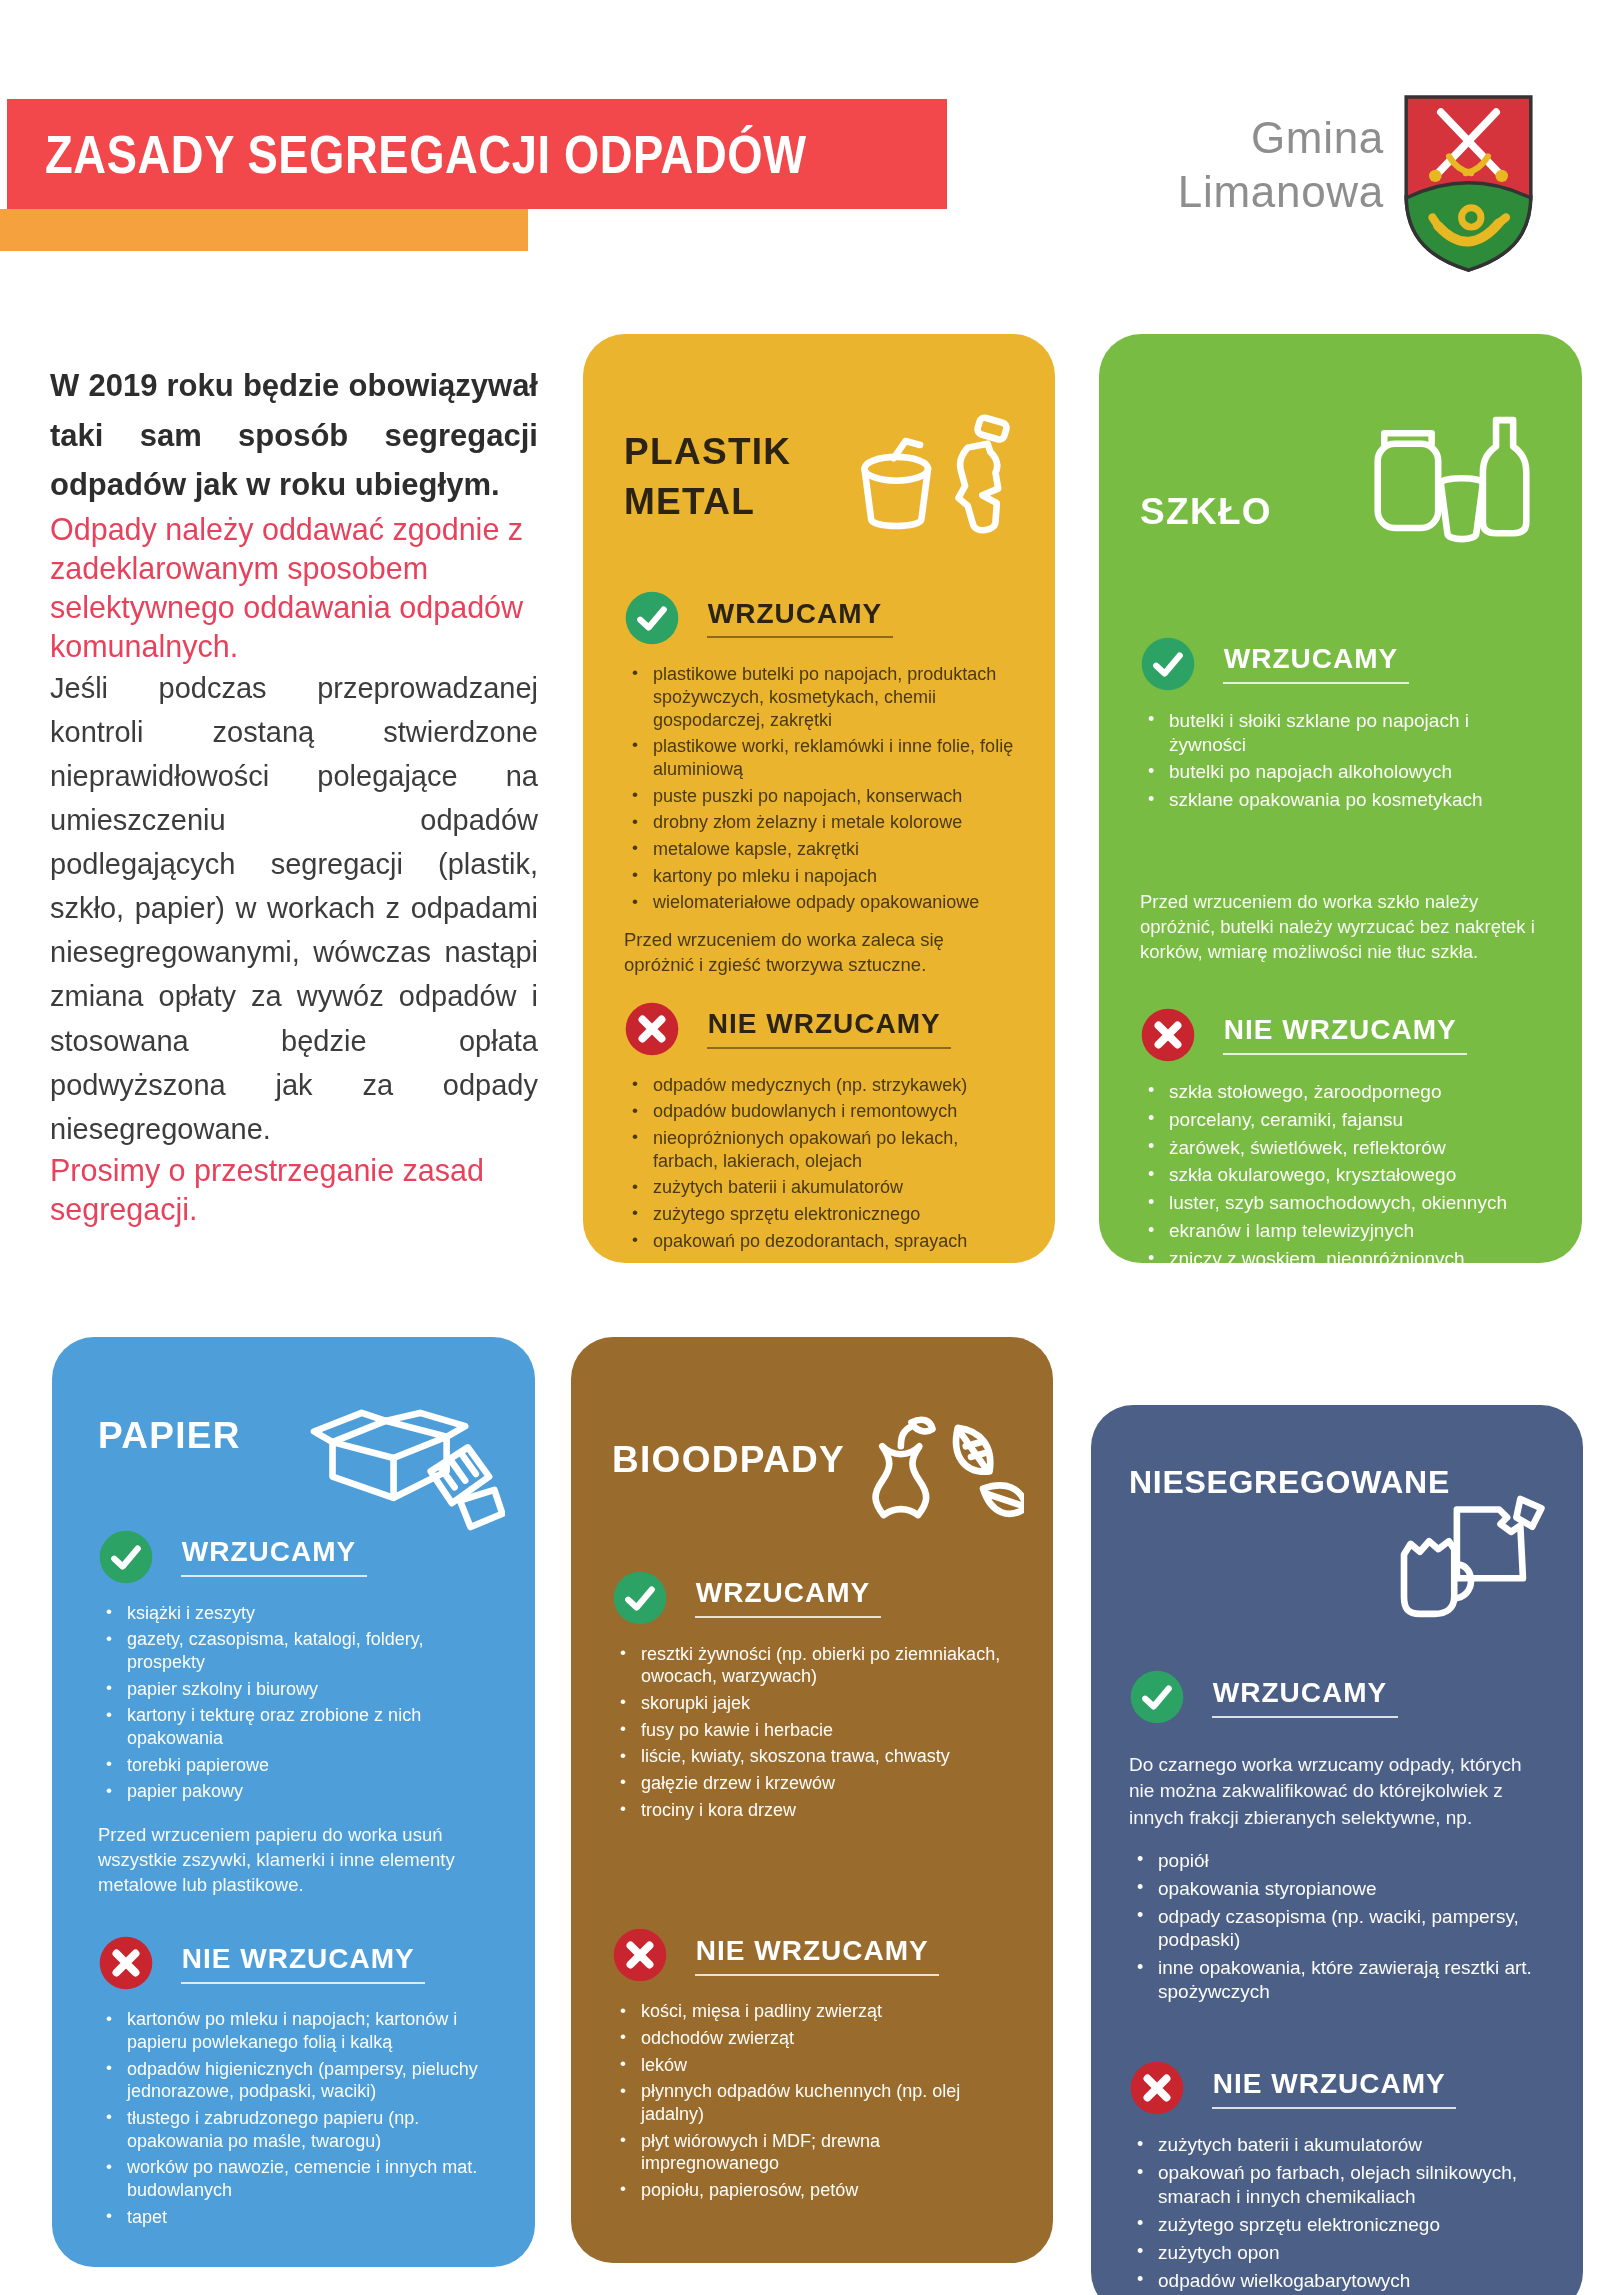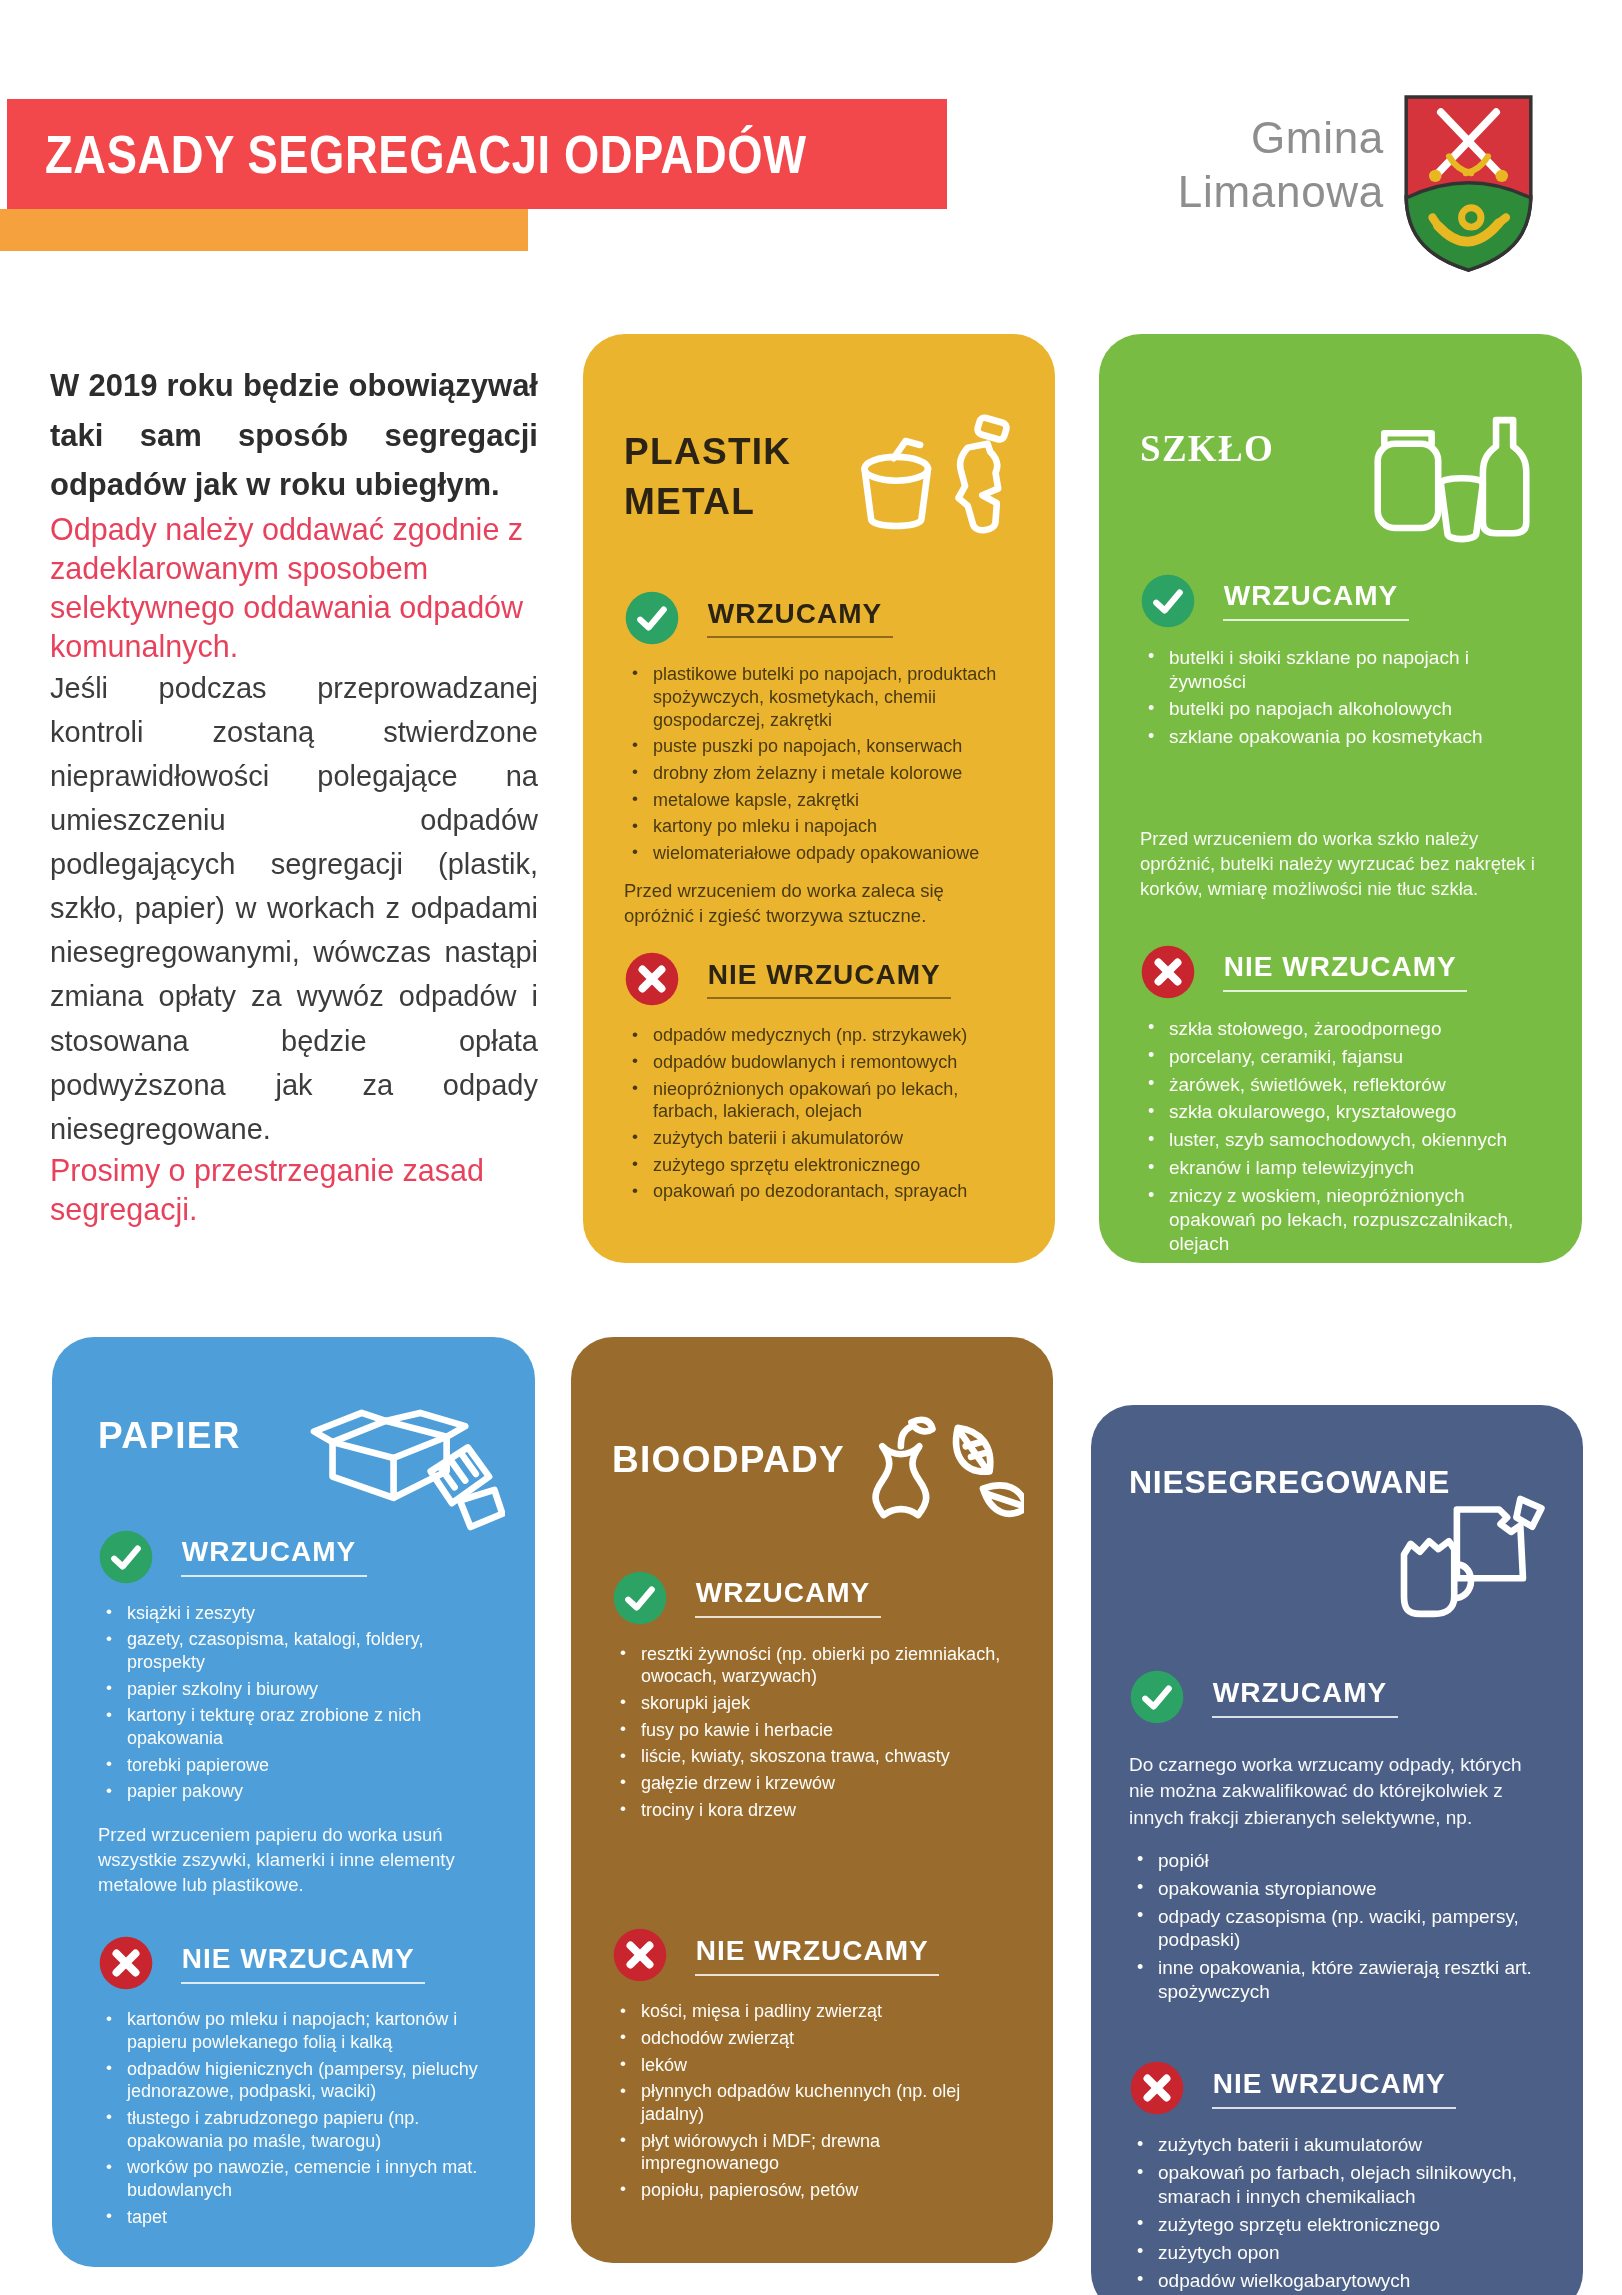--- a/index.html
+++ b/index.html
@@ -38,21 +38,21 @@
   .card-szklo   { left:1099px; top:334px;  width:483px; height:929px; background:var(--card-green); }
   .card-papier  { left:52px;   top:1337px; width:483px; height:930px; background:var(--card-blue); padding-left:46px; }
   .card-bio     { left:571px;  top:1337px; width:482px; height:926px; background:var(--card-brown); }
   .card-nieseg  { left:1091px; top:1405px; width:492px; height:909px; background:var(--card-navy); padding-left:38px; padding-right:37px; }
 
   .card-title {
     margin:0; font-weight:800; color:#fff; font-size:37px; line-height:1.34;
     letter-spacing:1.3px; white-space:pre-line;
   }
   .card-plastik .card-title { color:#2b2313; margin-top:56px; }
-  .card-szklo   .card-title { margin-top:53px;font-family:Liberation Serif, serif; }
+  .card-szklo   .card-title { margin-top:116px; }
   .card-papier  .card-title { margin-top:37px; }
   .card-bio     .card-title { margin-top:61px; }
   .card-nieseg  .card-title { margin-top:18.5px; font-size:32px; letter-spacing:0.7px; }
 
   .card-icon { position:absolute; }
   .icon-plastik { top:79px;  right:37px; }
   .icon-szklo   { top:73px;  right:34px; }
   .icon-papier  { top:52px;   right:30.5px; }
   .icon-bio     { top:72px;  right:29px; }
   .icon-nieseg  { top:86px;  right:32px; }
@@ -145,20 +145,21 @@
     </svg>
     <div class="sec-head sec-wrz">
       <svg class="badge badge-check" viewBox="0 0 100 100">
           <circle cx="50" cy="50" r="47" fill="currentColor"></circle>
           <path d="M29,53 L44,67 L71,35" stroke="#fff" stroke-width="11" fill="none" stroke-linecap="round" stroke-linejoin="round"></path>
         </svg>
       <span class="sec-label">WRZUCAMY</span>
     </div>
     <ul class="bullets">
         <li>plastikowe butelki po napojach, produktach spożywczych, kosmetykach, chemii gospodarczej, zakrętki</li>
+        <li>plastikowe worki, reklamówki i inne folie, folię aluminiową</li>
         <li>puste puszki po napojach, konserwach</li>
         <li>drobny złom żelazny i metale kolorowe</li>
         <li>metalowe kapsle, zakrętki</li>
         <li>kartony po mleku i napojach</li>
         <li>wielomateriałowe odpady opakowa­niowe</li>
       </ul>
     <p class="note">Przed wrzuceniem do worka zaleca się opróżnić i zgieść tworzywa sztuczne.</p>
     <div class="sec-head sec-nie">
       <svg class="badge badge-x" viewBox="0 0 100 100">
           <circle cx="50" cy="50" r="47" fill="currentColor"></circle>

